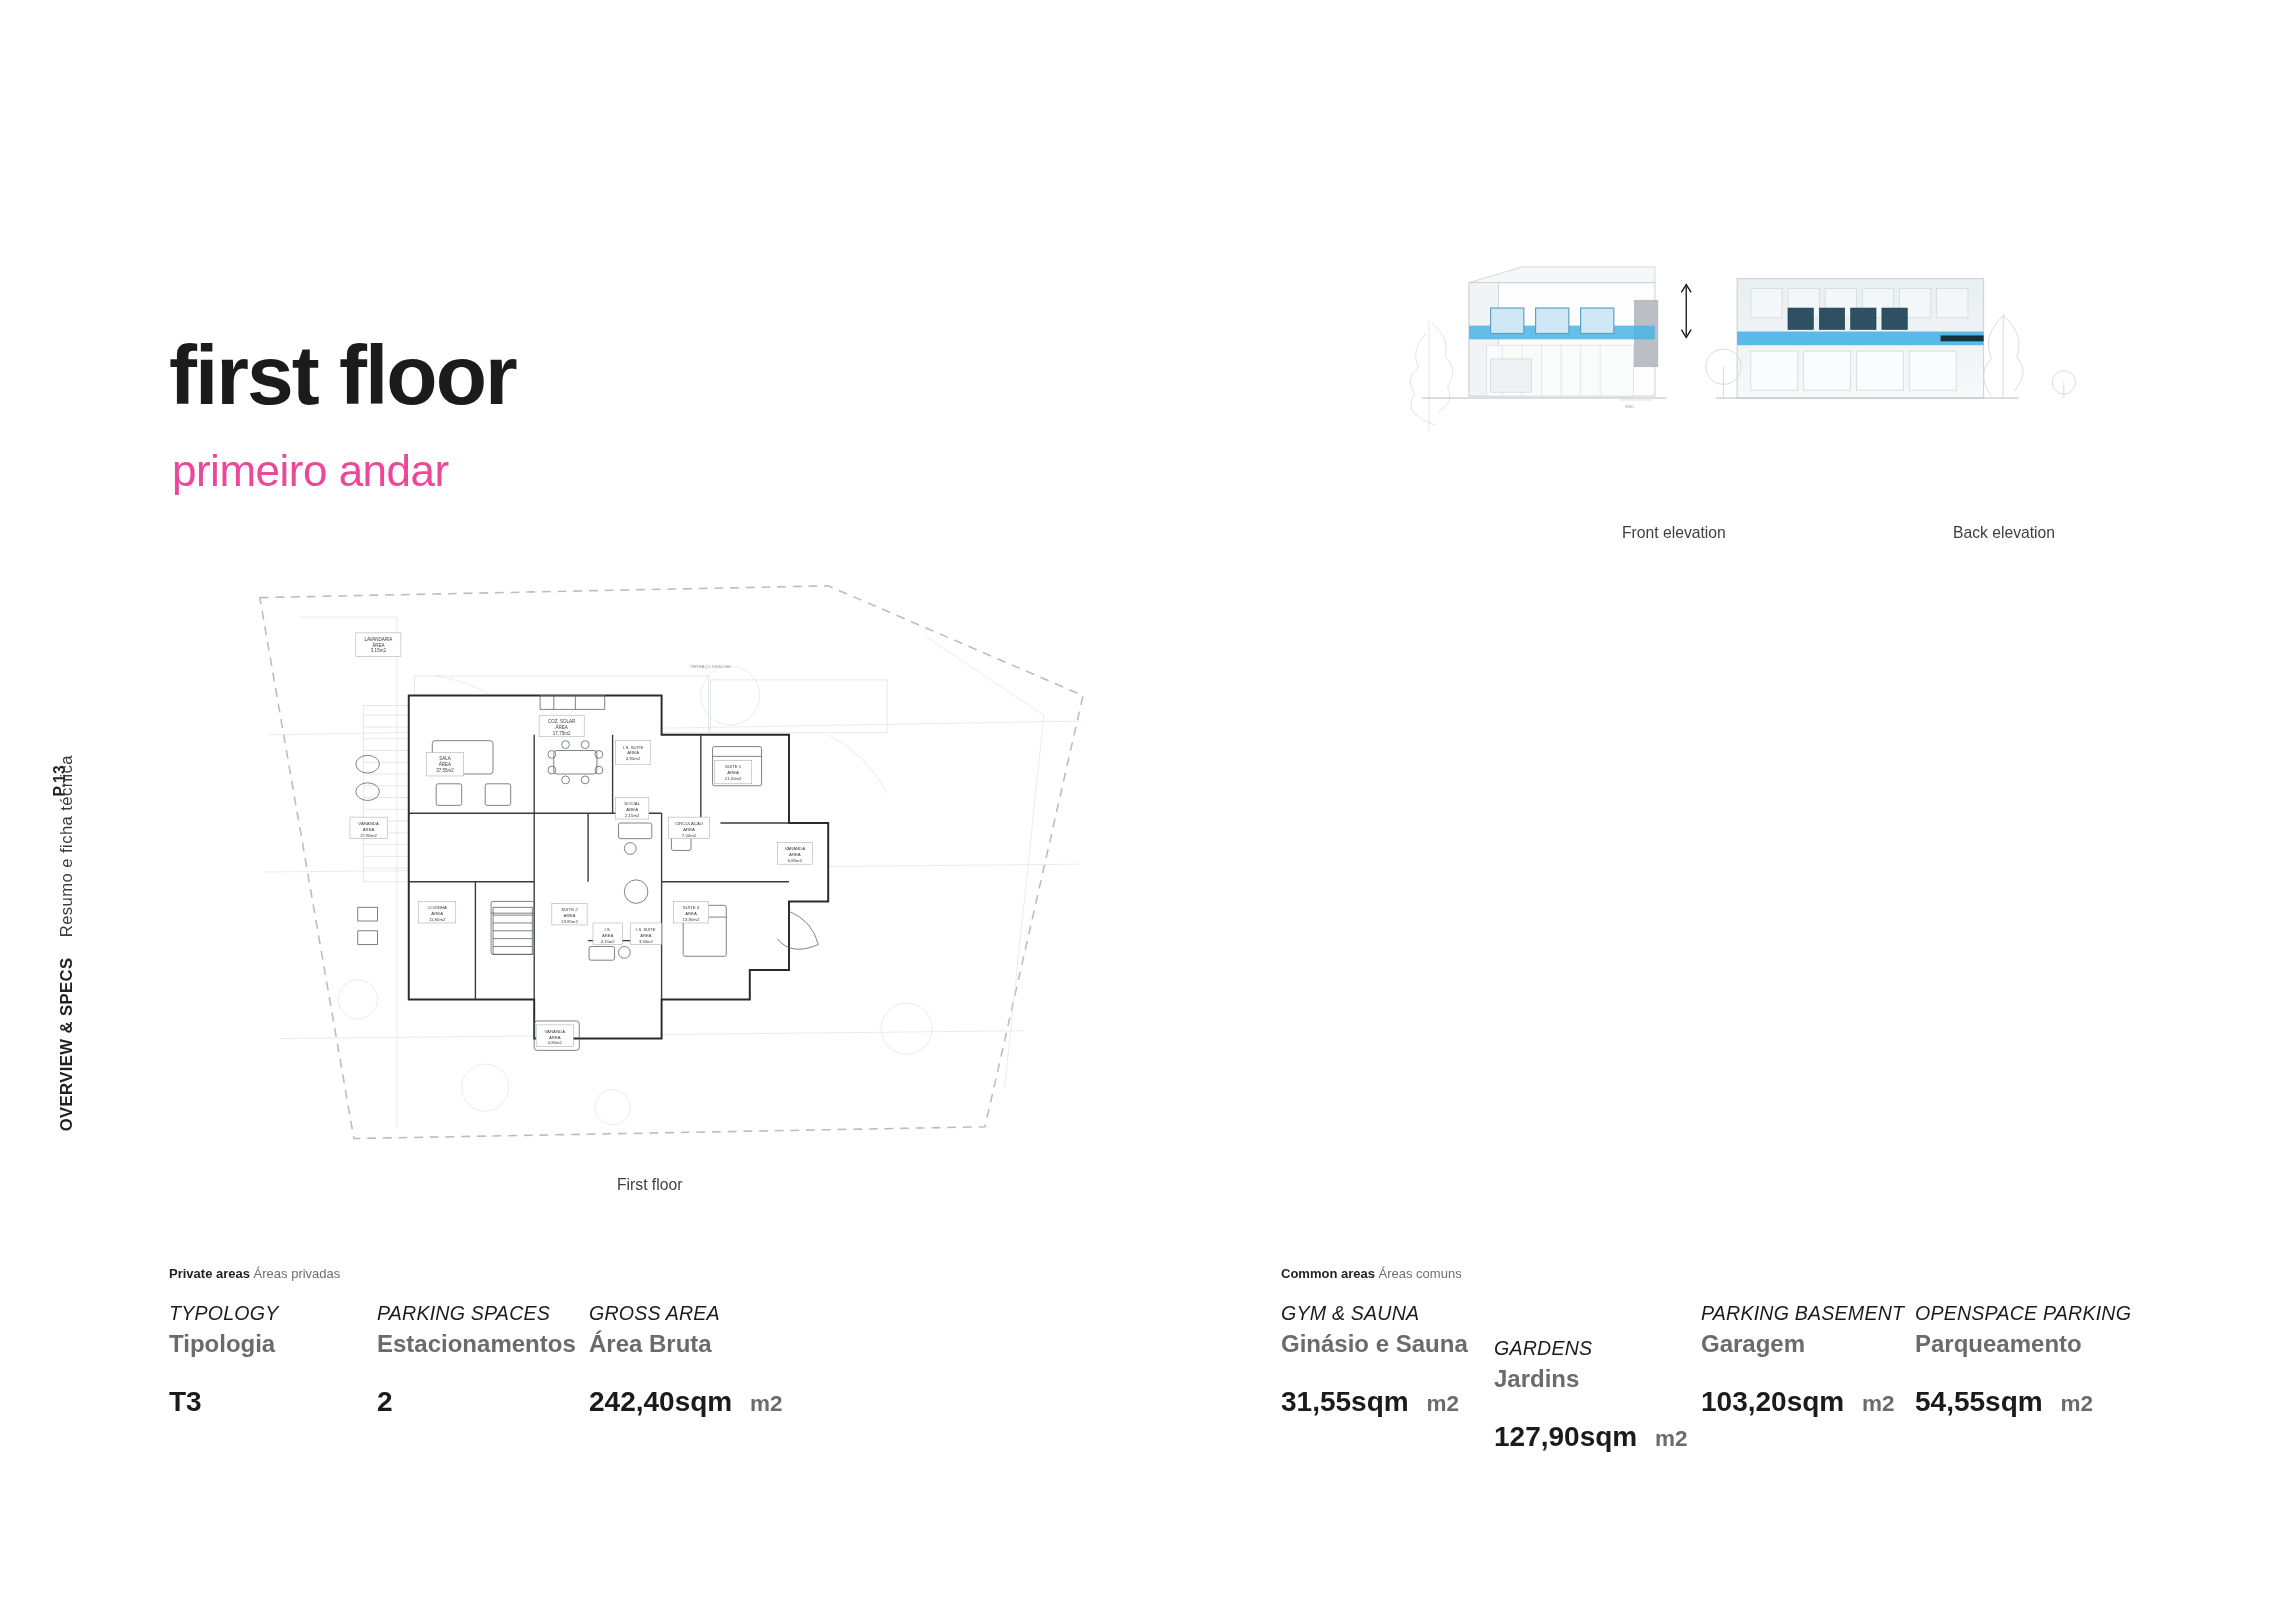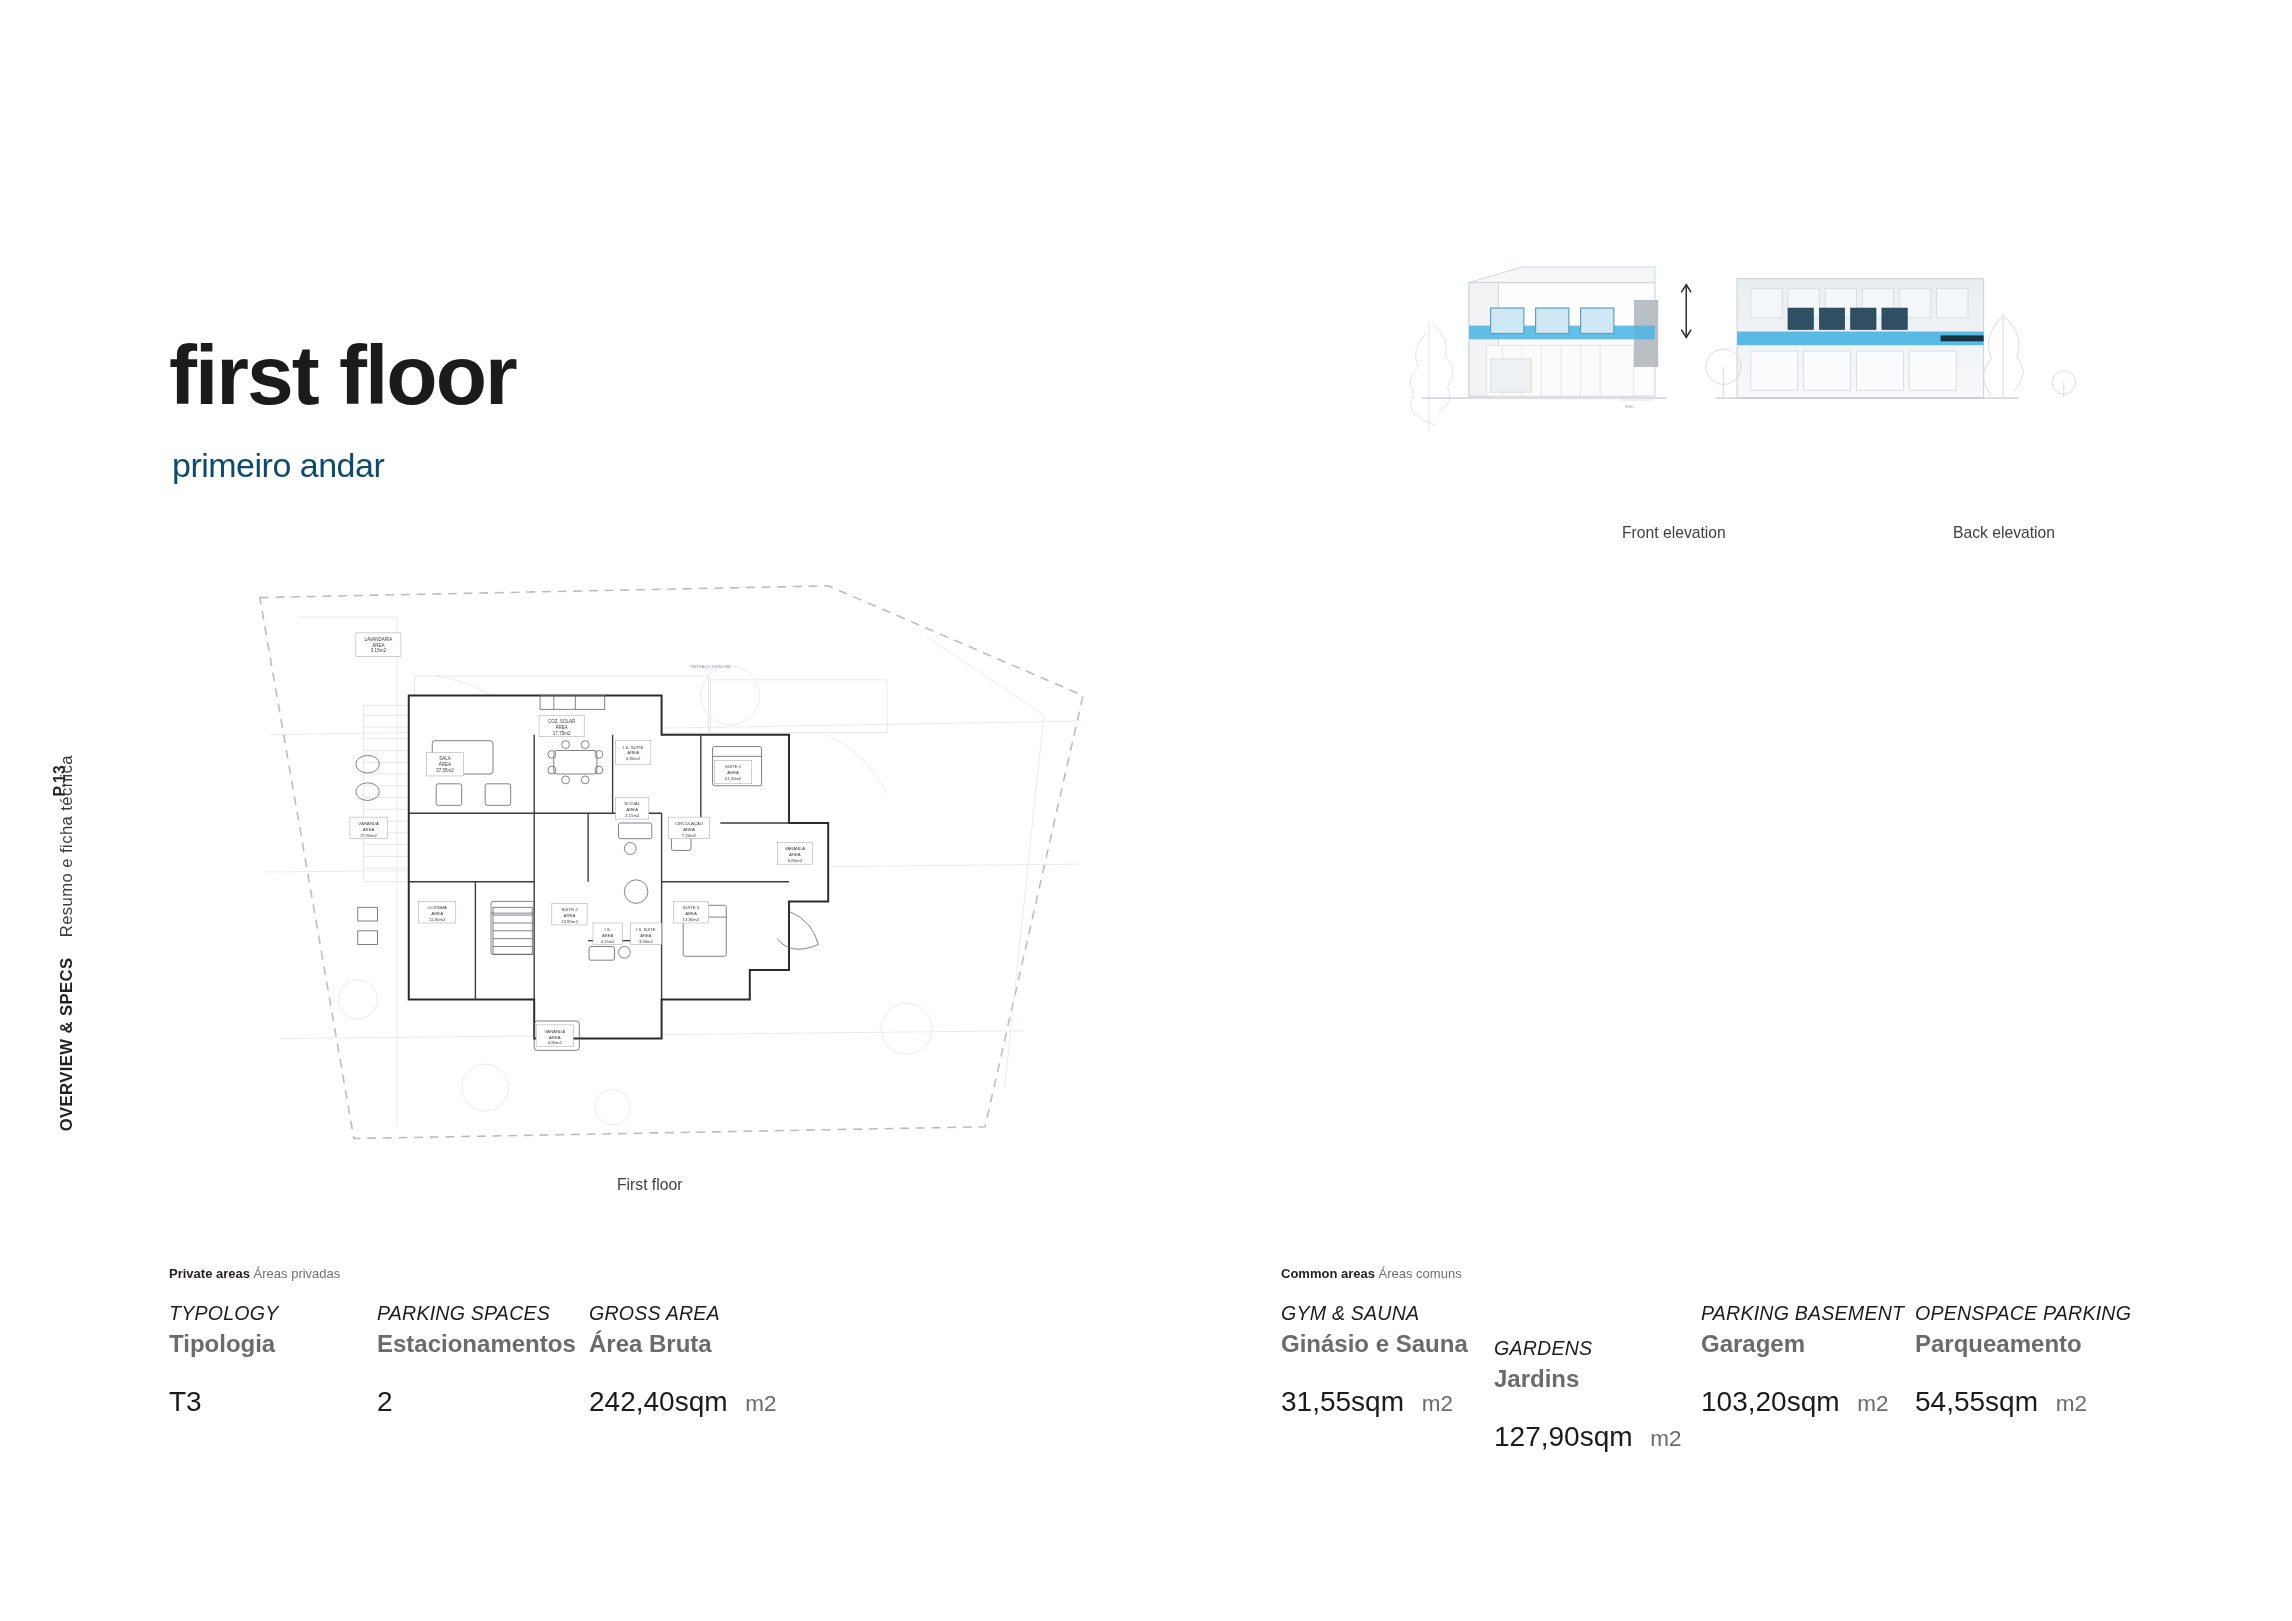--- a/index.html
+++ b/index.html
@@ -56,24 +56,24 @@
     font-size: 84px;
     font-weight: bold;
     letter-spacing: -2px;
     line-height: 1;
     color: #1b1b1b;
   }
   .subtitle {
     position: absolute;
     left: 172px;
     top: 446px;
-    font-size: 34px;
+    font-size: 44px;
     font-weight: 300;
     letter-spacing: -0.5px;
-    color: #0c4a6e;
+    color: #ec4899;
   }
 
   
   .elev-wrap {
     position: absolute;
     left: 1392px;
     top: 265px;
     width: 745px;
     height: 225px;
   }
@@ -122,21 +122,21 @@
     font-style: italic;
   }
   .col .lbl-pt {
     font-size: 24px;
     font-weight: 700;
     color: #6b6b6b;
     margin-top: 4.9px;
   }
   .col .val {
     font-size: 28px;
-    font-weight: 400;
+    font-weight: 700;
     color: #1b1b1b;
     margin-top: 28px;
   }
   .col .val .unit {
     font-size: 22.5px;
     color: #6b6b6b;
     margin-left: 10px;
   }
 </style>
 </head>

